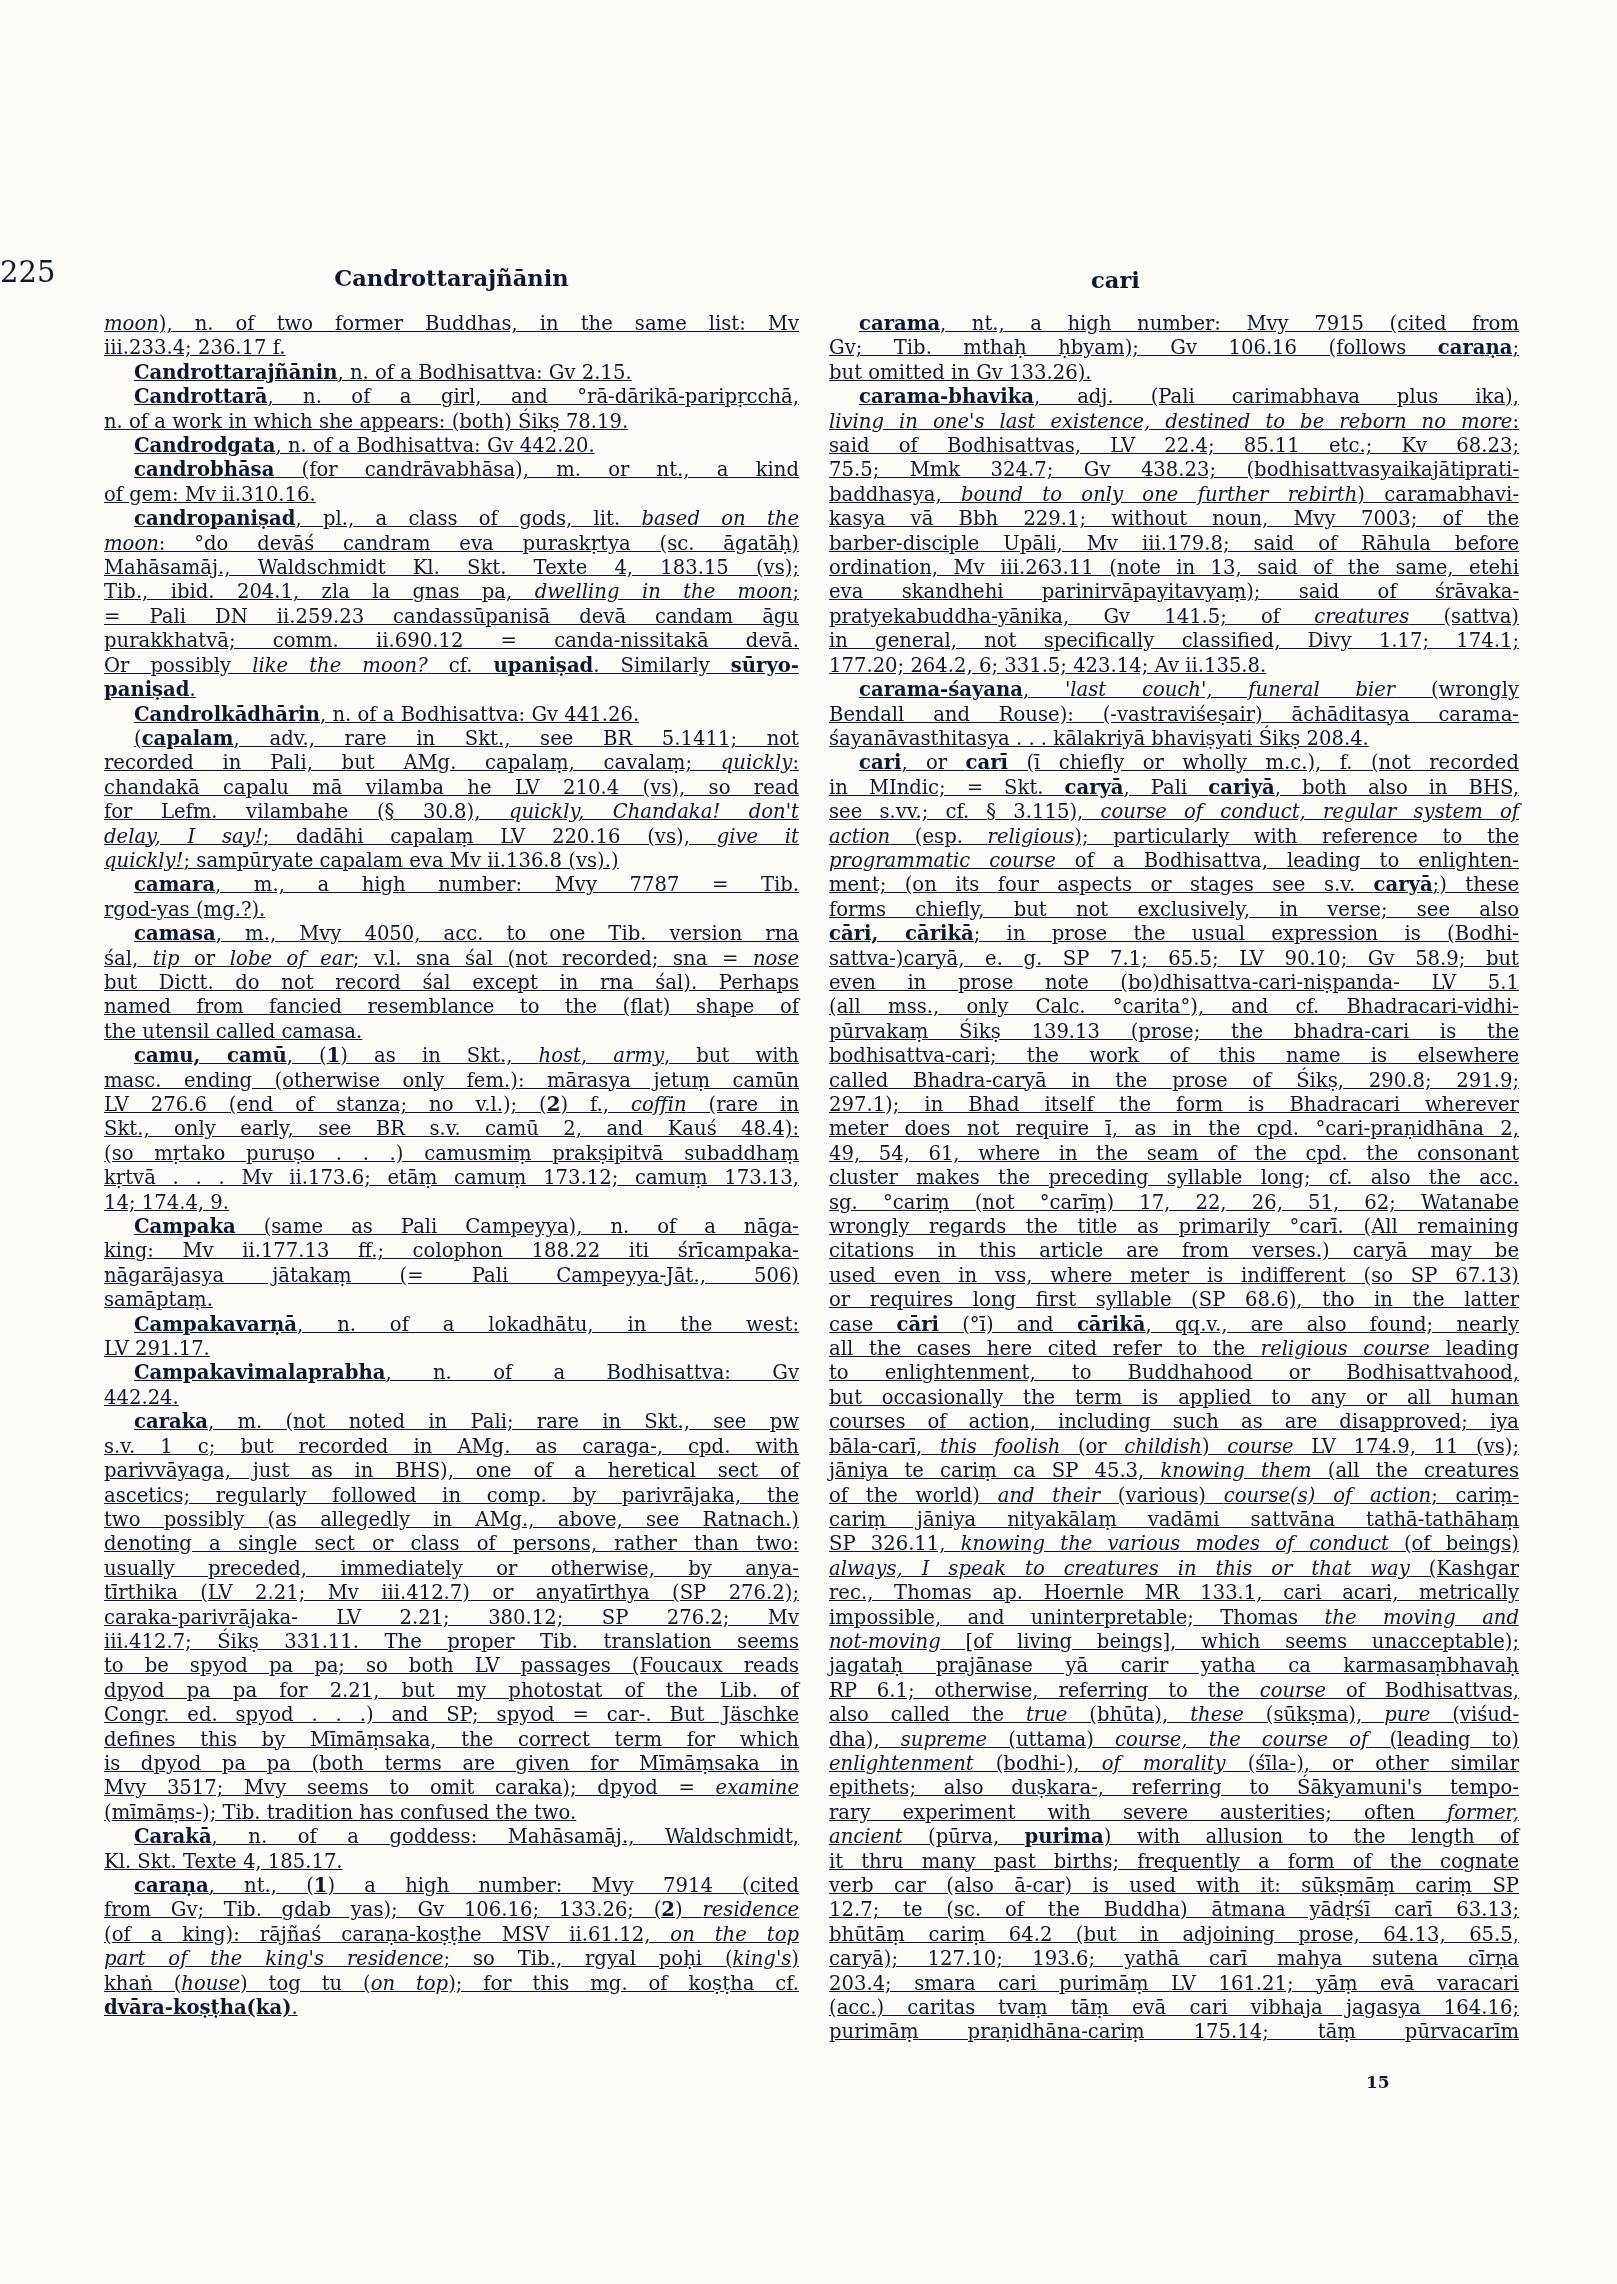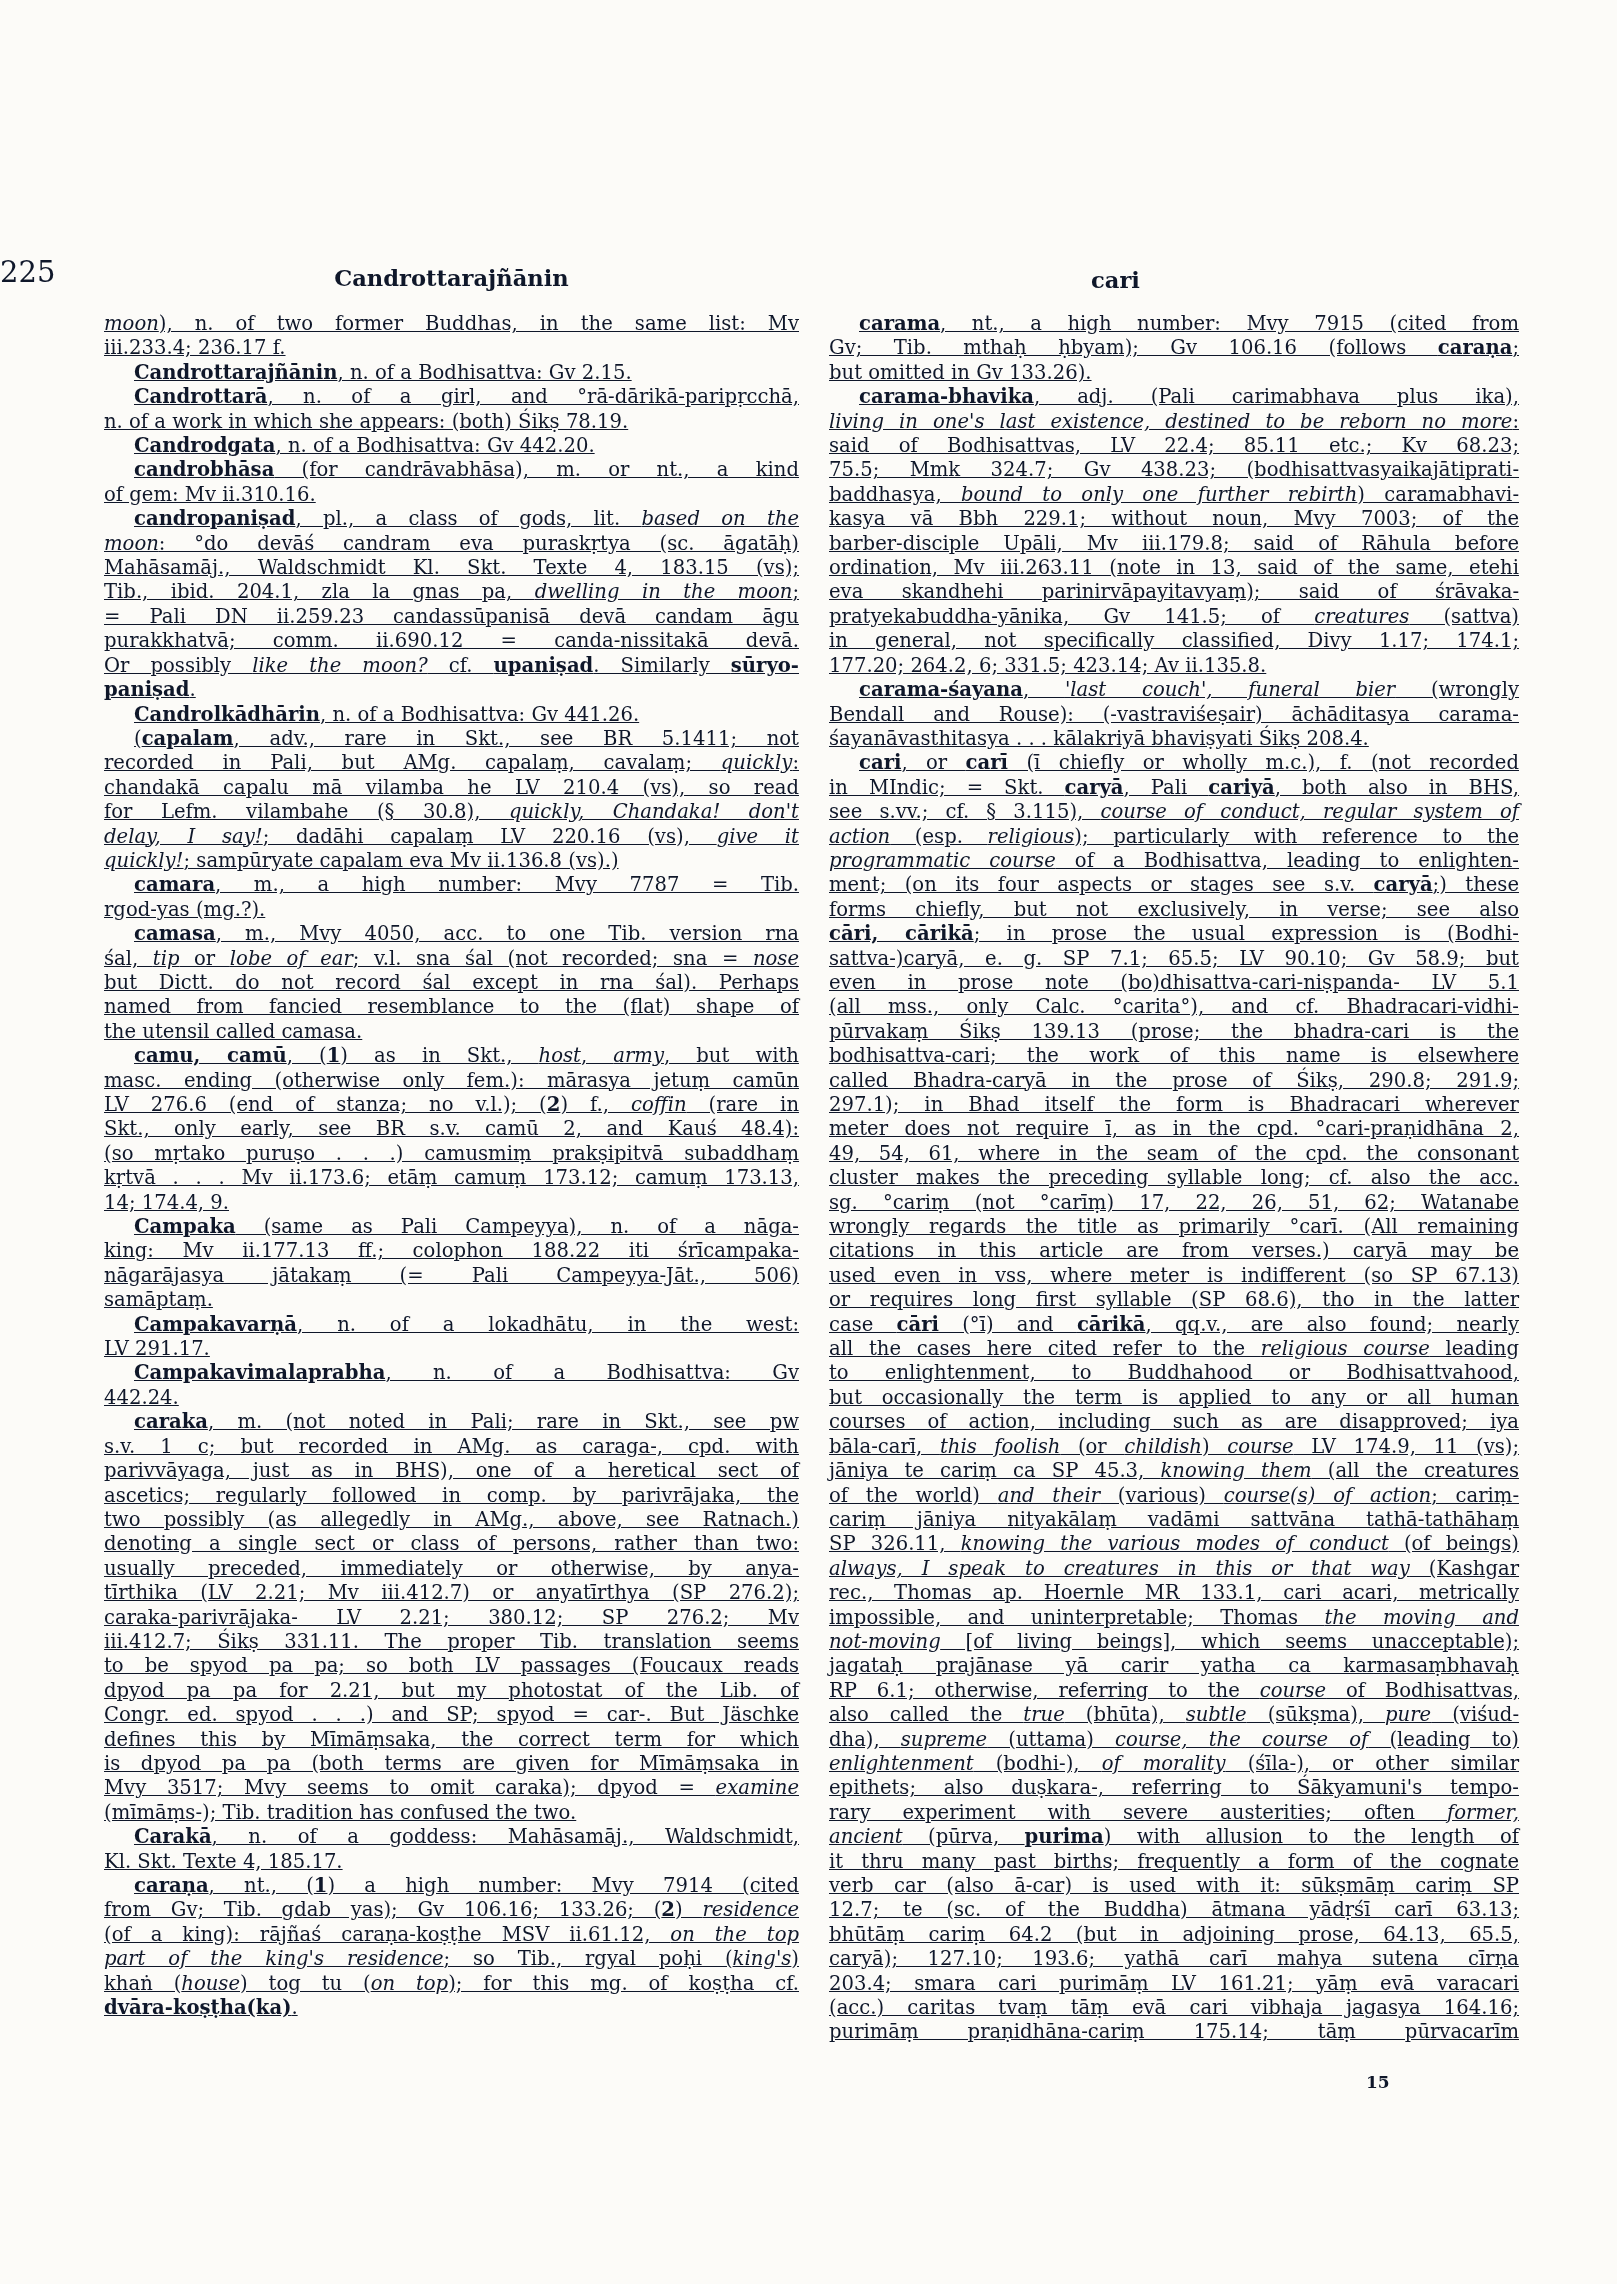--- a/index.html
+++ b/index.html
@@ -172,21 +172,21 @@
       <div class="line"><span>jāniya te cariṃ ca SP 45.3, </span><span class="i">knowing them</span><span> (all the creatures</span></div>
       <div class="line"><span>of the world) </span><span class="i">and their</span><span> (various) </span><span class="i">course(s) of action</span><span>; cariṃ-</span></div>
       <div class="line"><span>cariṃ jāniya nityakālaṃ vadāmi sattvāna tathā-tathāhaṃ</span></div>
       <div class="line"><span>SP 326.11, </span><span class="i">knowing the various modes of conduct</span><span> (of beings)</span></div>
       <div class="line"><span class="i">always, I speak to creatures in this or that way</span><span> (Kashgar</span></div>
       <div class="line"><span>rec., Thomas ap. Hoernle MR 133.1, cari acari, metrically</span></div>
       <div class="line"><span>impossible, and uninterpretable; Thomas </span><span class="i">the moving and</span></div>
       <div class="line"><span class="i">not-moving</span><span> [of living beings], which seems unacceptable);</span></div>
       <div class="line"><span>jagataḥ prajānase yā carir yatha ca karmasaṃbhavaḥ</span></div>
       <div class="line"><span>RP 6.1; otherwise, referring to the </span><span class="i">course</span><span> of Bodhisattvas,</span></div>
-      <div class="line"><span>also called the </span><span class="i">true</span><span> (bhūta), </span><span class="i">subtle</span><span> (sūkṣma), </span><span class="i">pure</span><span> (viśud-</span></div>
+      <div class="line"><span>also called the </span><span class="i">true</span><span> (bhūta), </span><span class="i">these</span><span> (sūkṣma), </span><span class="i">pure</span><span> (viśud-</span></div>
       <div class="line"><span>dha), </span><span class="i">supreme</span><span> (uttama) </span><span class="i">course, the course of</span><span> (leading to)</span></div>
       <div class="line"><span class="i">enlightenment</span><span> (bodhi-), </span><span class="i">of morality</span><span> (śīla-), or other similar</span></div>
       <div class="line"><span>epithets; also duṣkara-, referring to Śākyamuni's tempo-</span></div>
       <div class="line"><span>rary experiment with severe austerities; often </span><span class="i">former,</span></div>
       <div class="line"><span class="i">ancient</span><span> (pūrva, </span><span class="b">purima</span><span>) with allusion to the length of</span></div>
       <div class="line"><span>it thru many past births; frequently a form of the cognate</span></div>
       <div class="line"><span>verb car (also ā-car) is used with it: sūkṣmāṃ cariṃ SP</span></div>
       <div class="line"><span>12.7; te (sc. of the Buddha) ātmana yādṛśī carī 63.13;</span></div>
       <div class="line"><span>bhūtāṃ cariṃ 64.2 (but in adjoining prose, 64.13, 65.5,</span></div>
       <div class="line"><span>caryā); 127.10; 193.6; yathā carī mahya sutena cīrṇa</span></div>

